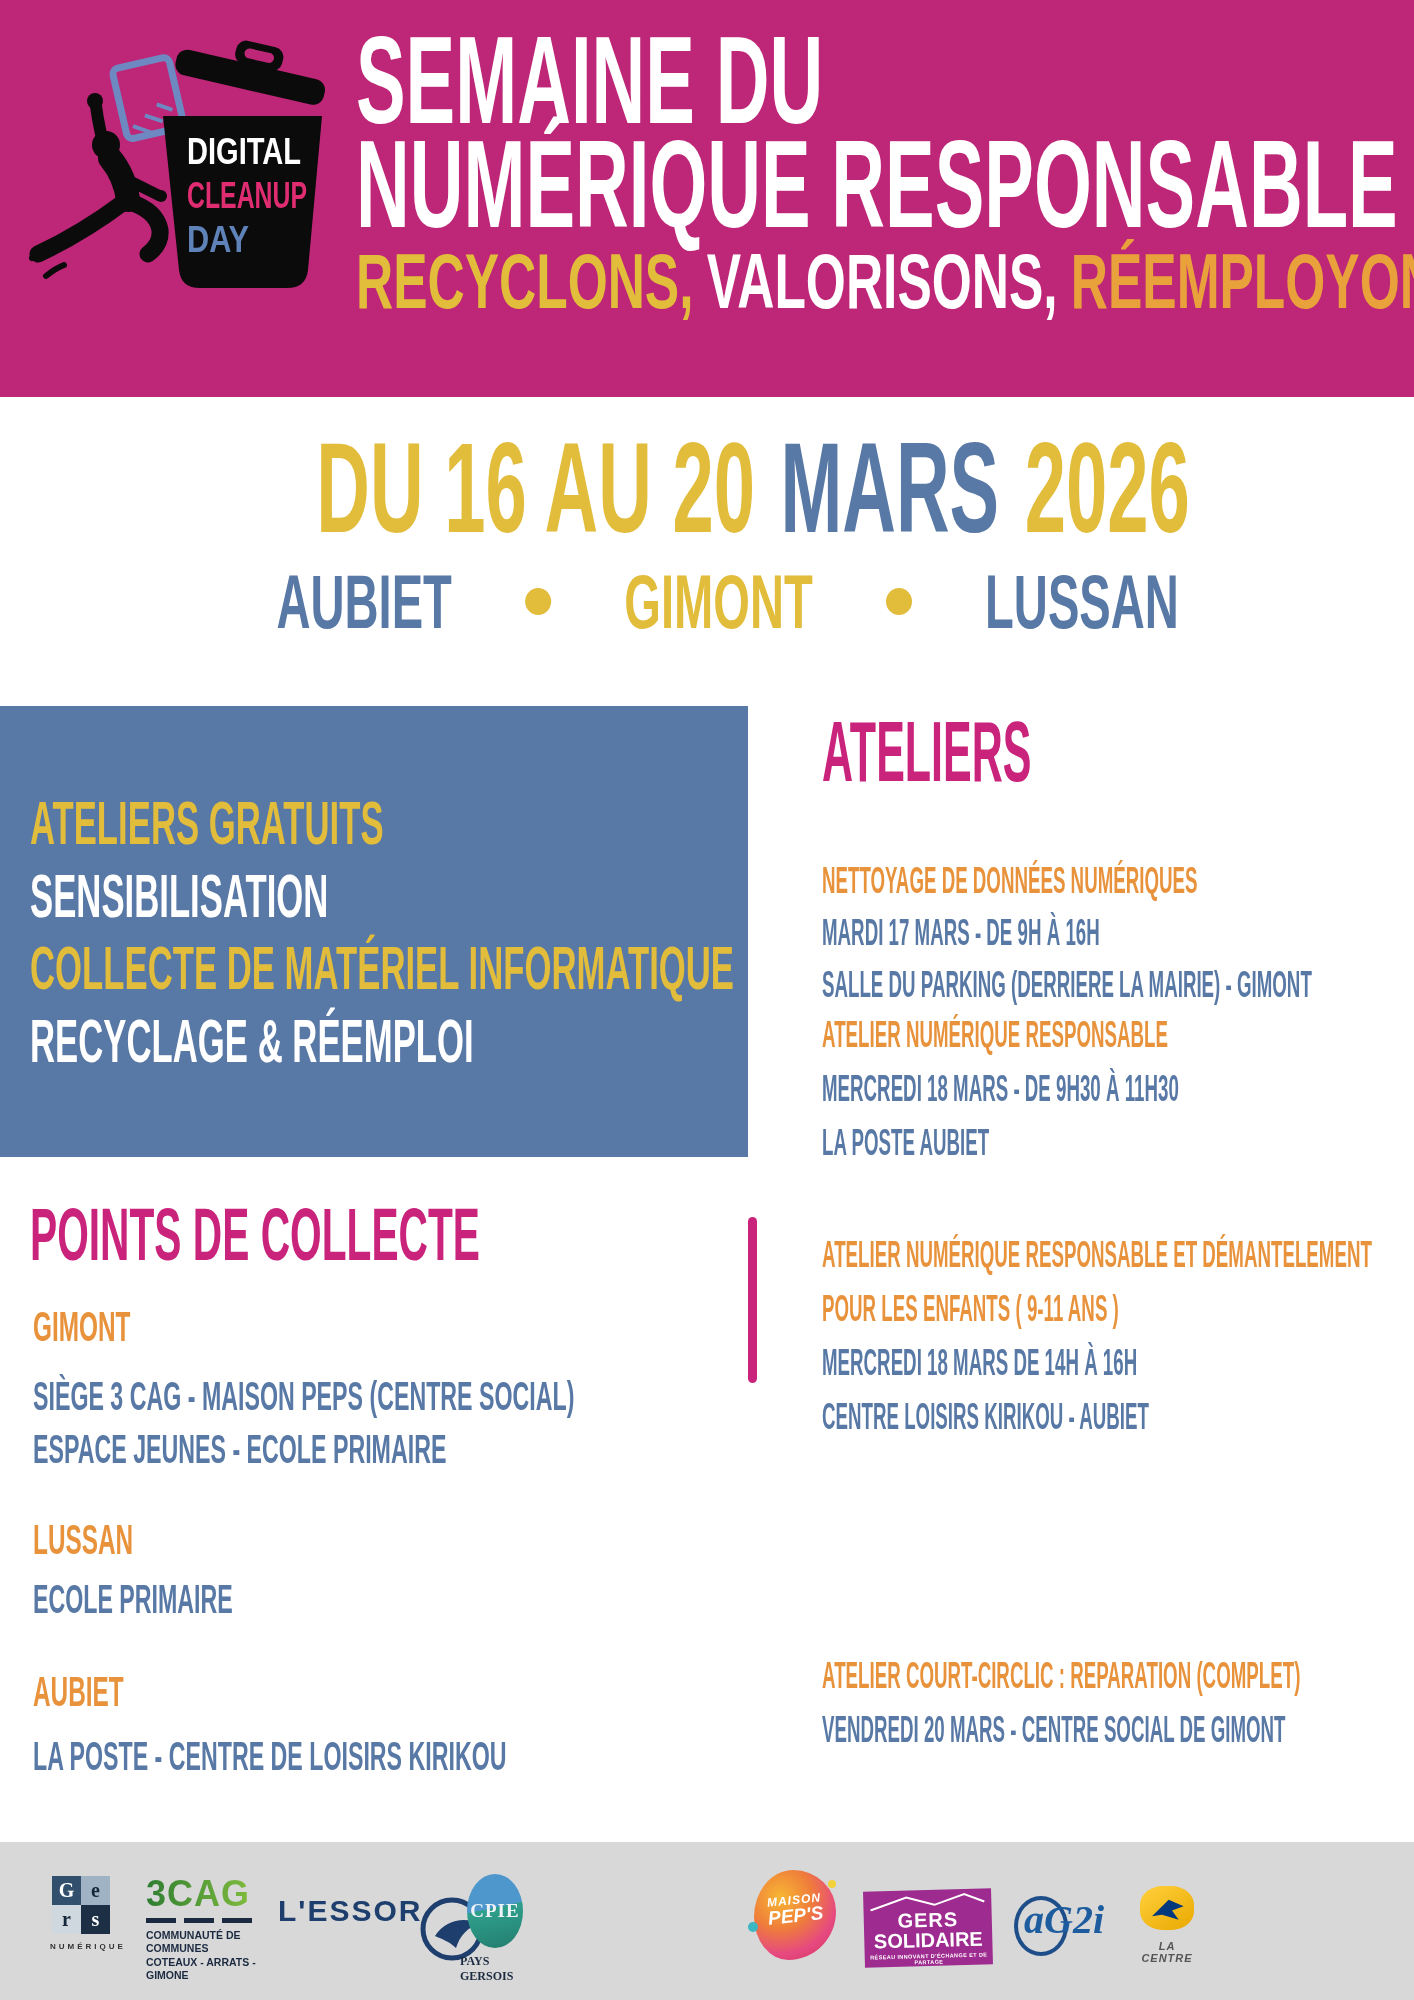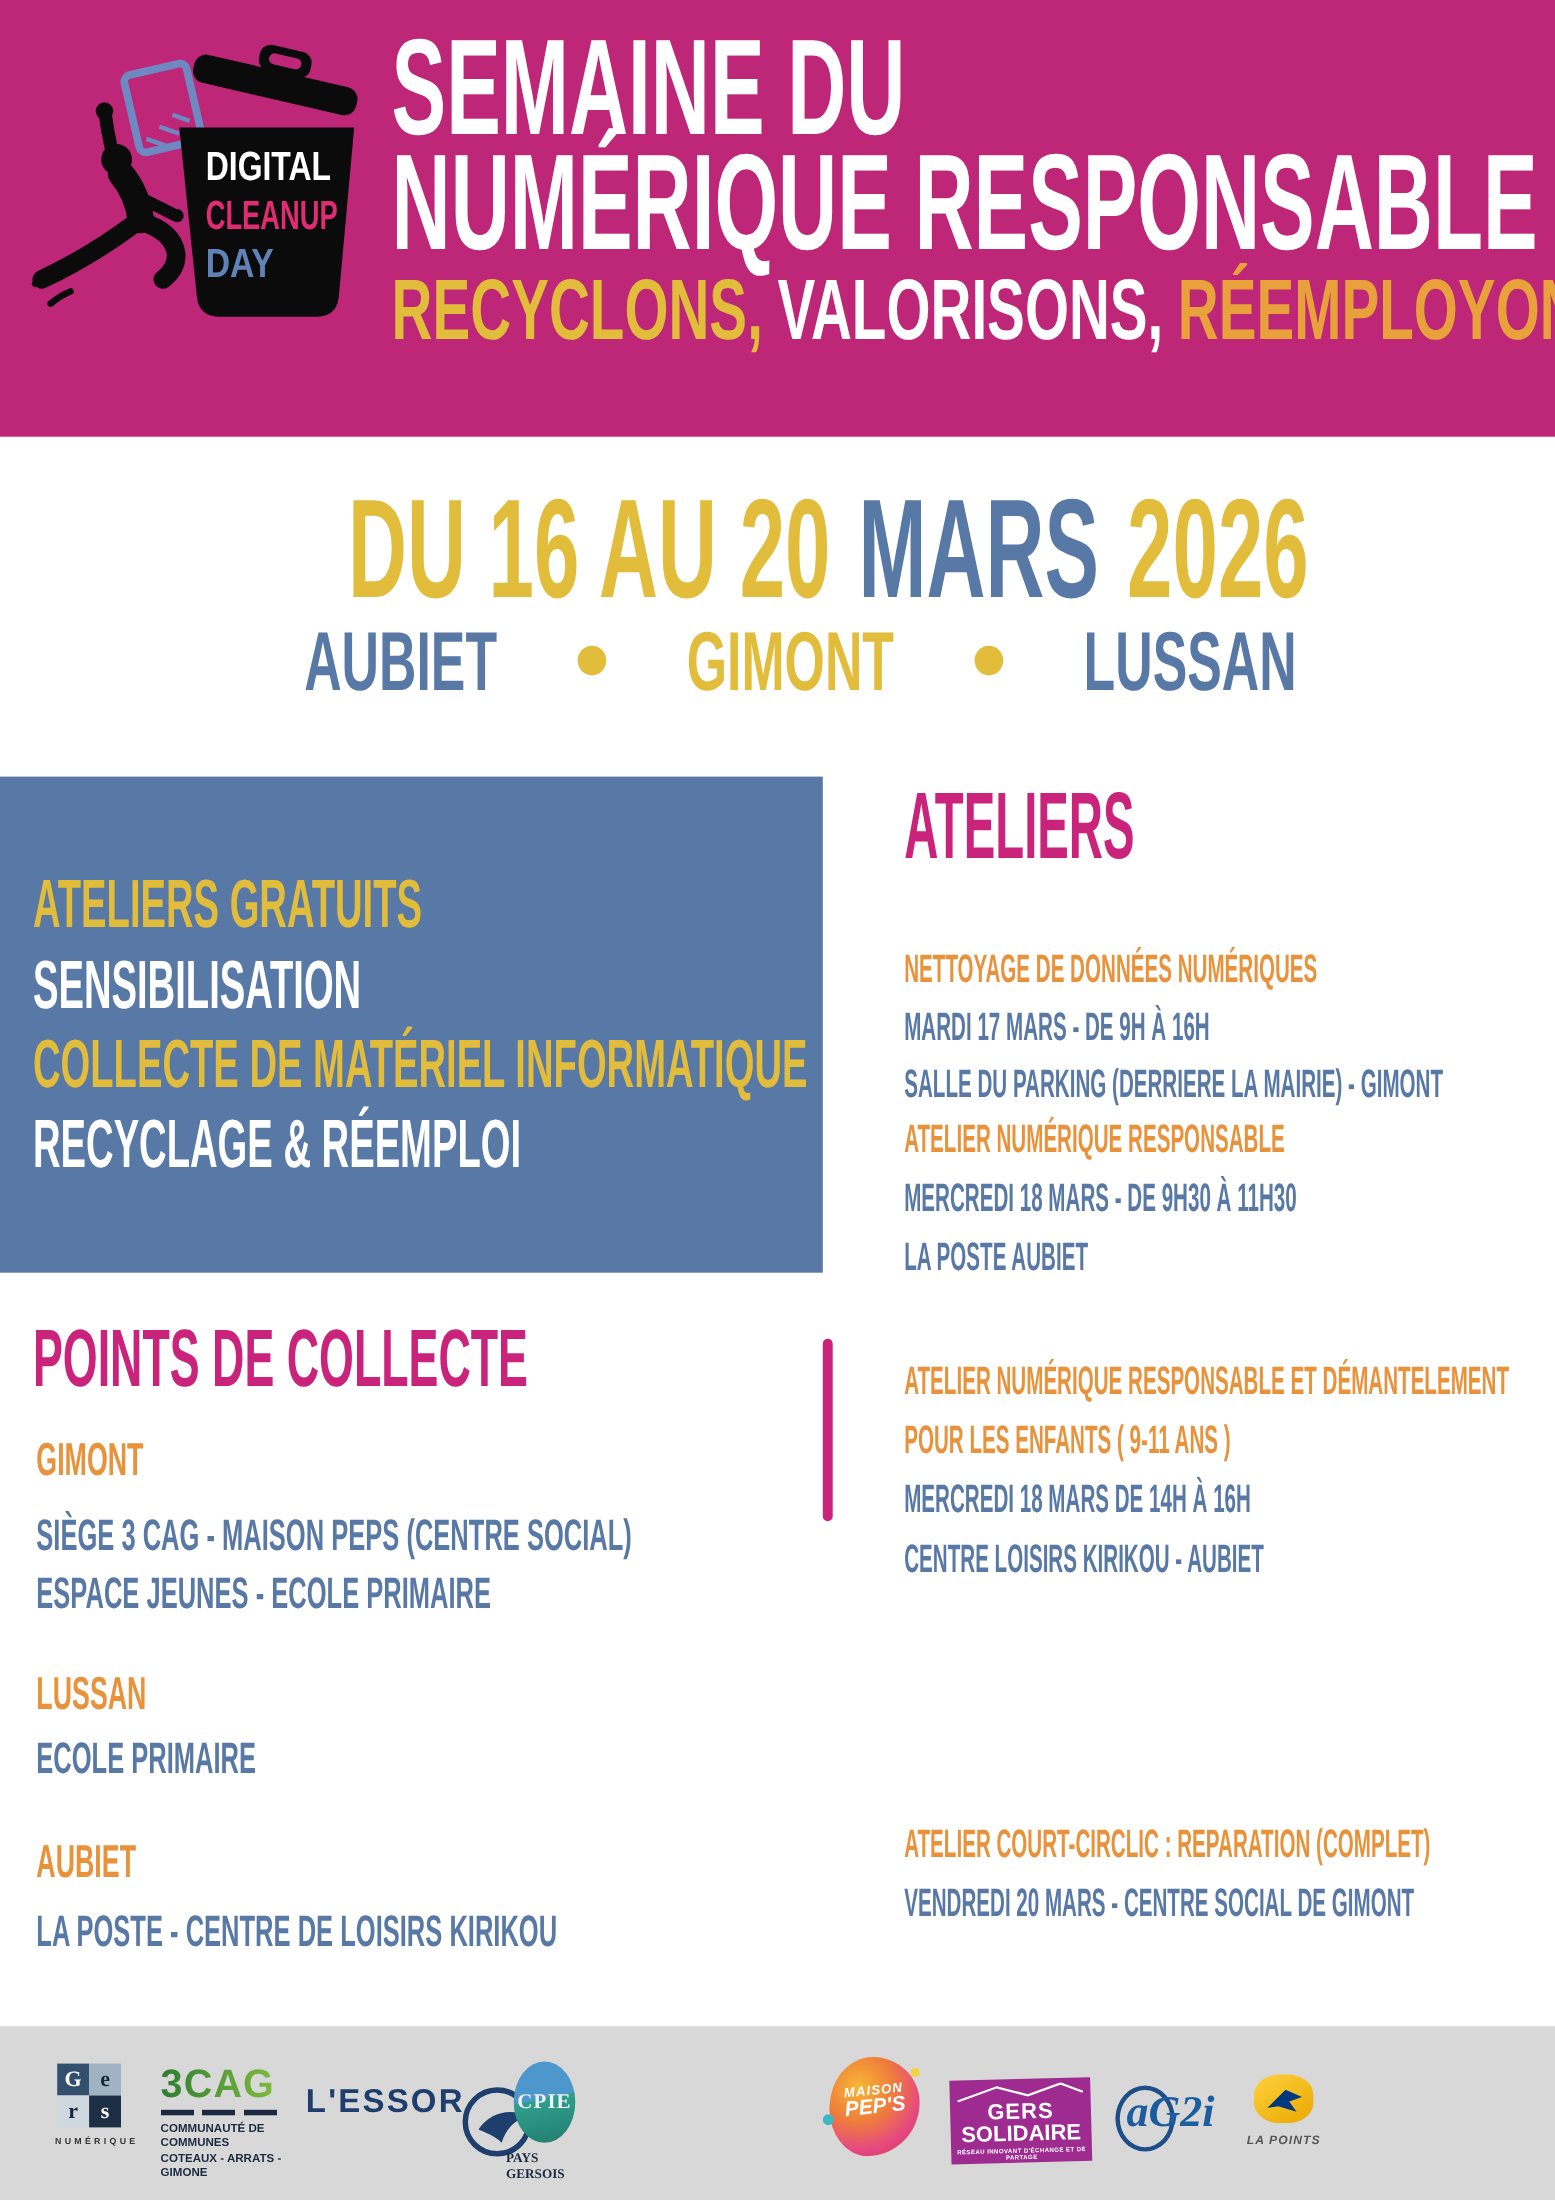--- a/index.html
+++ b/index.html
@@ -16,21 +16,21 @@
   .sx50{transform:scaleX(.50);} .sx52{transform:scaleX(.52);} .sx55{transform:scaleX(.55);}
   .sx56{transform:scaleX(.56);} .sx58{transform:scaleX(.58);} .sx60{transform:scaleX(.60);}
   .sx62{transform:scaleX(.62);} .sx66{transform:scaleX(.66);}
 
   .banner{position:absolute;left:0;top:0;width:1414px;height:397px;background:var(--magenta);}
   .logo-svg{position:absolute;left:24px;top:18px;}
   .title{position:absolute;left:356px;top:28px;color:#fff;font-size:124px;line-height:104px;}
   .subtitle{position:absolute;left:356px;top:242px;font-size:78px;line-height:1;}
   .sub-yellow{color:var(--yellow);} .sub-white{color:#fff;margin:0 20px;} .sub-orange{color:var(--orange2);}
 
-  .dateline{position:absolute;left:0;top:436px;width:100%;text-align:left;font-size:128px;line-height:1;}
+  .dateline{position:absolute;left:0;top:424px;width:100%;text-align:left;font-size:128px;line-height:1;}
   .d-yellow{color:var(--yellow);} .d-blue{color:var(--steel);margin-left:44px;} .d-yellow2{color:var(--yellow);margin-left:44px;}
   .cities{position:absolute;left:0;top:564px;width:100%;text-align:center;font-size:76px;line-height:1;}
   .city-blue{color:var(--steel);} .city-yellow{color:var(--yellow);}
   .dot{display:inline-block;width:42px;height:27px;border-radius:50%;background:var(--yellow);
        vertical-align:13px;margin:0 118px;}
 
   .bluebox{position:absolute;left:0;top:706px;width:748px;height:451px;background:var(--steelbox);}
   .bb{position:absolute;left:30px;font-size:62px;line-height:1;}
   .bb-y{color:var(--yellow);} .bb-w{color:#fff;}
 
@@ -272,17 +272,17 @@
       <div class="ag2i-ring"></div>
       <div class="ag2i-name">aG2i</div>
     </div>
 
     <div class="flogo lapo">
       <div class="lapo-sq">
         <svg width="40" height="32" viewBox="0 0 48 36">
           <path d="M6,28 L26,8 L44,16 L30,21 L38,32 L18,26 Z" fill="#00387E"></path>
         </svg>
       </div>
-      <div class="lapo-cap">LA POINTS</div>
+      <div class="lapo-cap">LA CENTRE</div>
     </div>
 
   </div>
 </div>
 
 </body></html>

